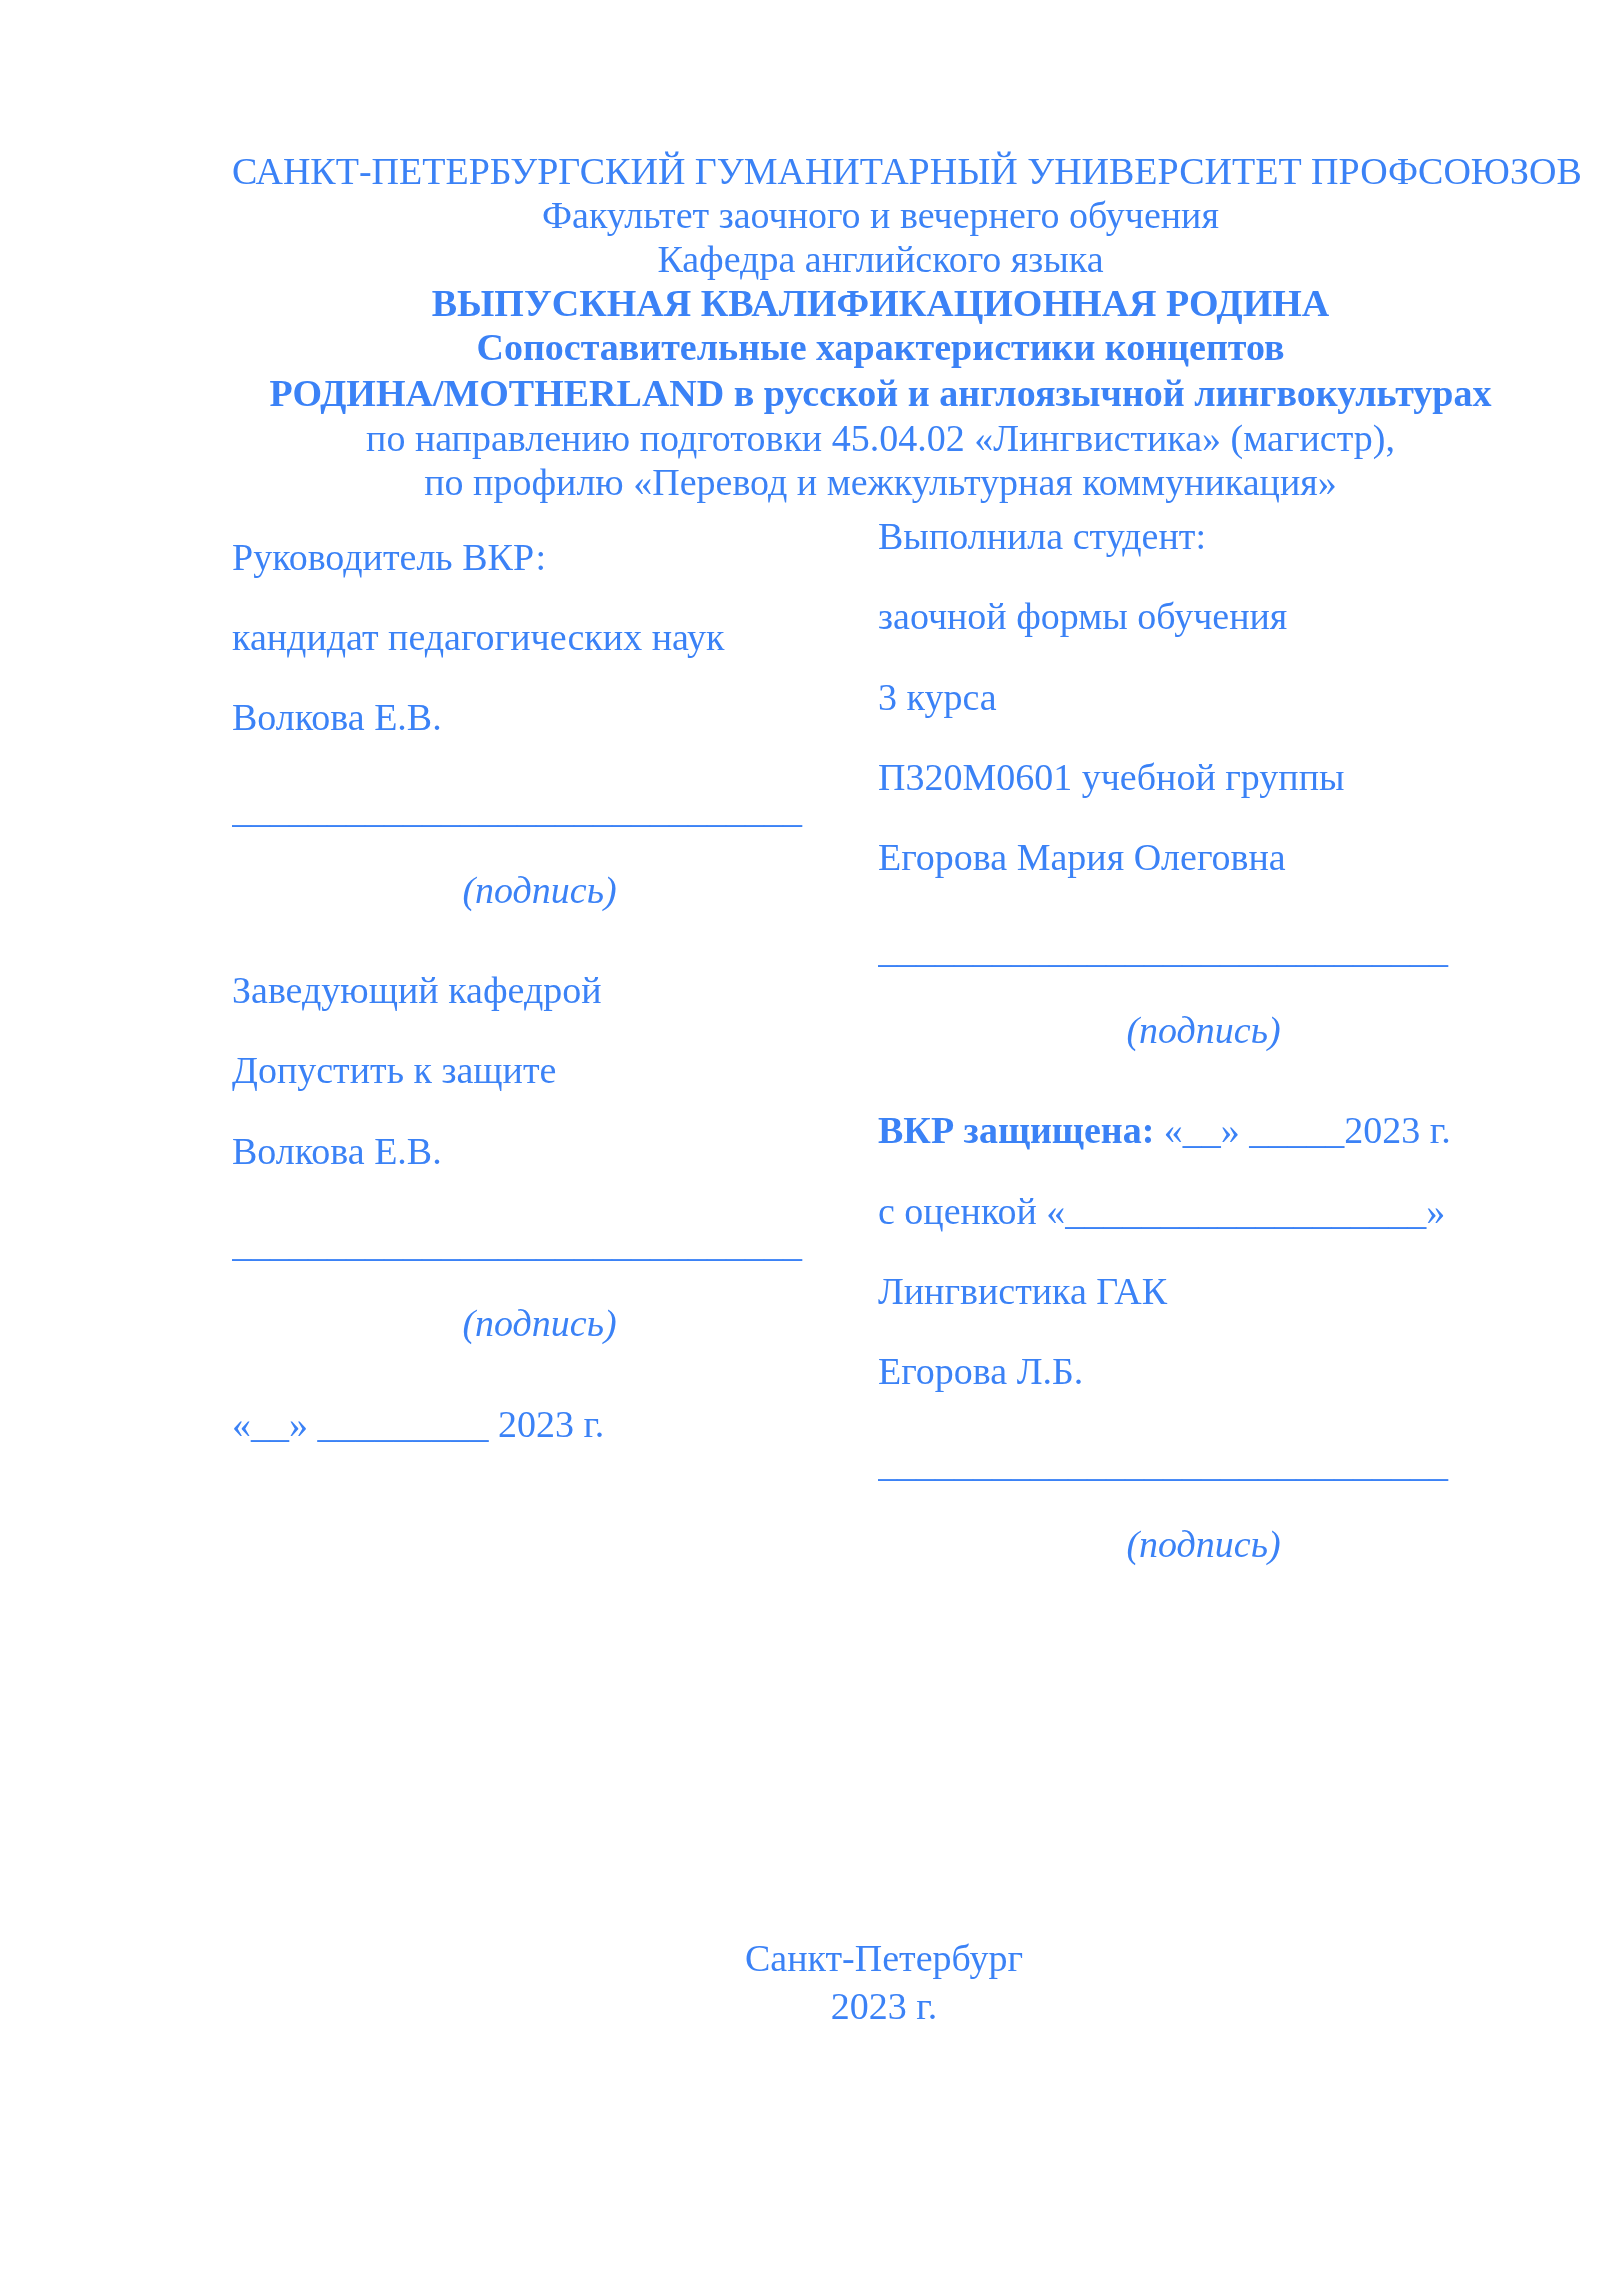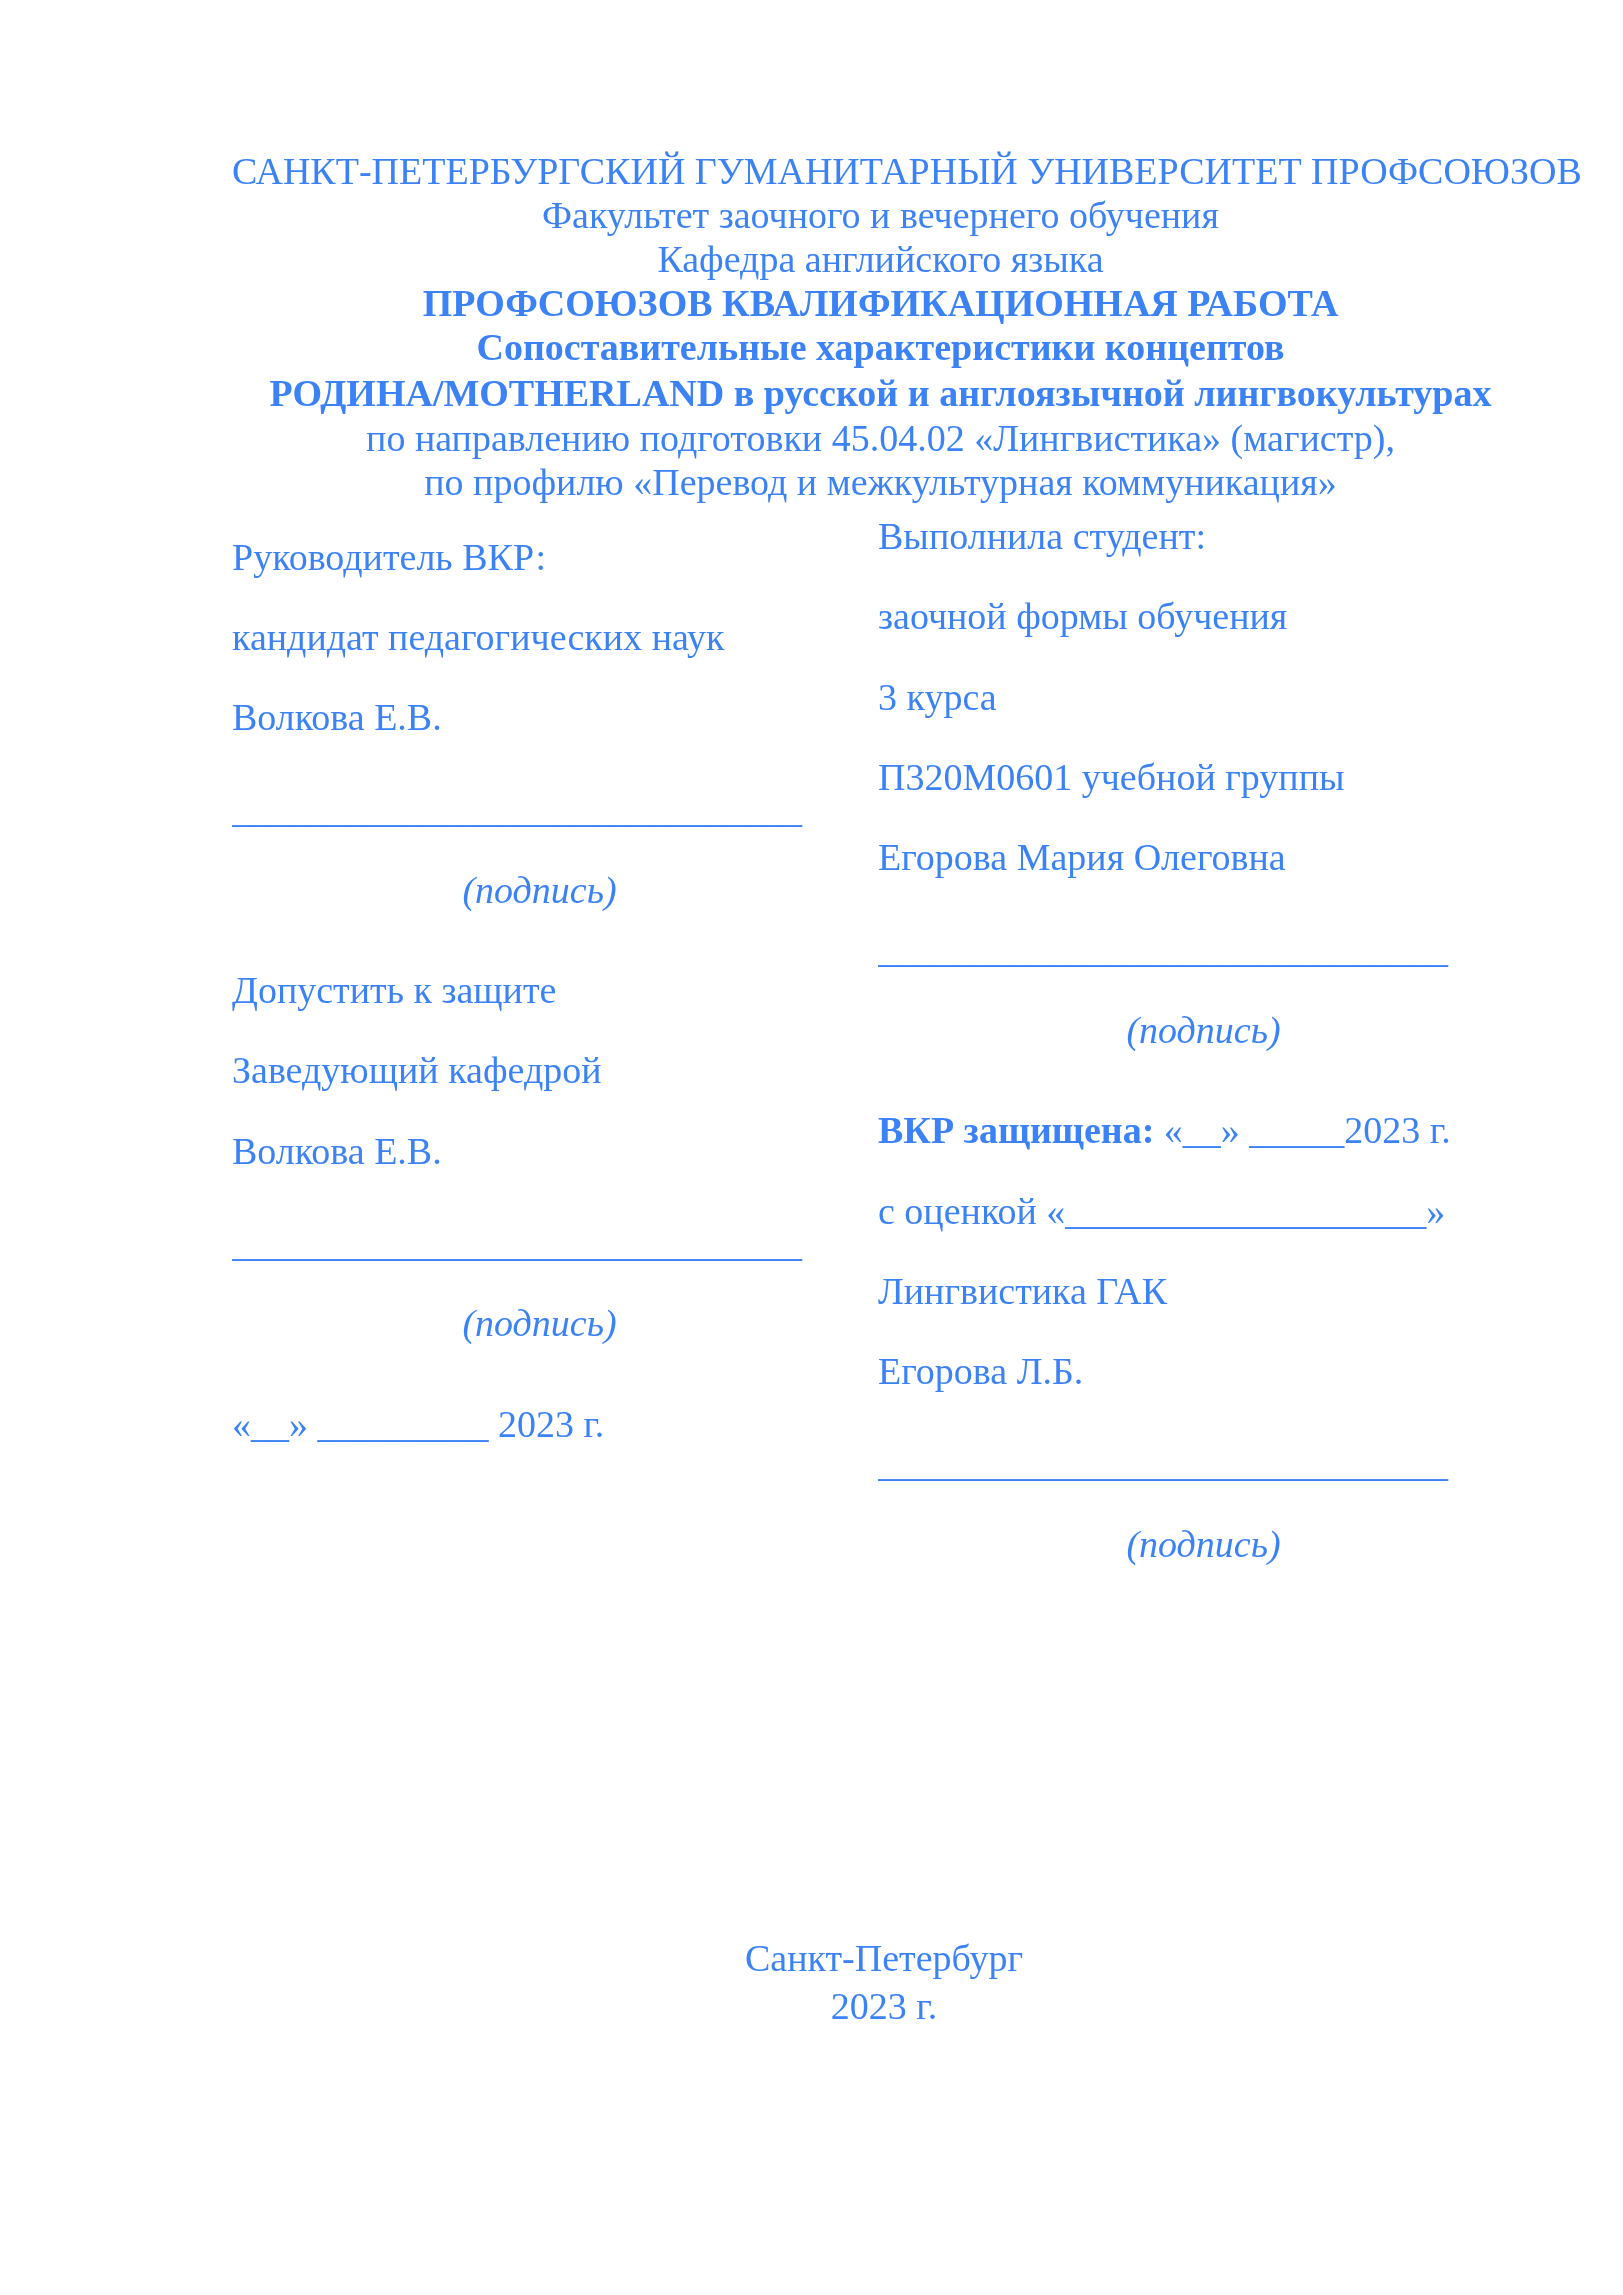--- a/index.html
+++ b/index.html
@@ -48,40 +48,40 @@
 </style>
 </head>
 <body>
 
 <div class="page">
 
   <div class="hdr">
     <p class="university">САНКТ-ПЕТЕРБУРГСКИЙ ГУМАНИТАРНЫЙ УНИВЕРСИТЕТ ПРОФСОЮЗОВ</p>
     <p class="faculty">Факультет заочного и вечернего обучения</p>
     <p class="department">Кафедра английского языка</p>
-    <p class="work-type">ПРОФСОЮЗОВ КВАЛИФИКАЦИОННАЯ РАБОТА</p>
+    <p class="work-type">ВЫПУСКНАЯ КВАЛИФИКАЦИОННАЯ РОДИНА</p>
     <p class="thesis-title">
       <span>Сопоставительные характеристики концептов</span><br>
       <span>РОДИНА/MOTHERLAND в русской и англоязычной лингвокультурах</span>
     </p>
     <p class="direction">по направлению подготовки 45.04.02 «Лингвистика» (магистр),</p>
     <p class="profile">по профилю «Перевод и межкультурная коммуникация»</p>
   </div>
 
   <div class="columns">
 
     <div class="col-left">
       <p>Руководитель ВКР:</p>
       <p>кандидат педагогических наук</p>
       <p>Волкова Е.В.</p>
       <p class="sig-line">______________________________</p>
       <p class="sig-caption">(подпись)</p>
 
+      <p>Заведующий кафедрой</p>
       <p>Допустить к защите</p>
-      <p>Заведующий кафедрой</p>
       <p>Волкова Е.В.</p>
       <p class="sig-line">______________________________</p>
       <p class="sig-caption">(подпись)</p>
       <p>«__» _________ 2023 г.</p>
     </div>
 
     <div class="col-right">
       <p>Выполнила студент:</p>
       <p>заочной формы обучения</p>
       <p>3 курса</p>

